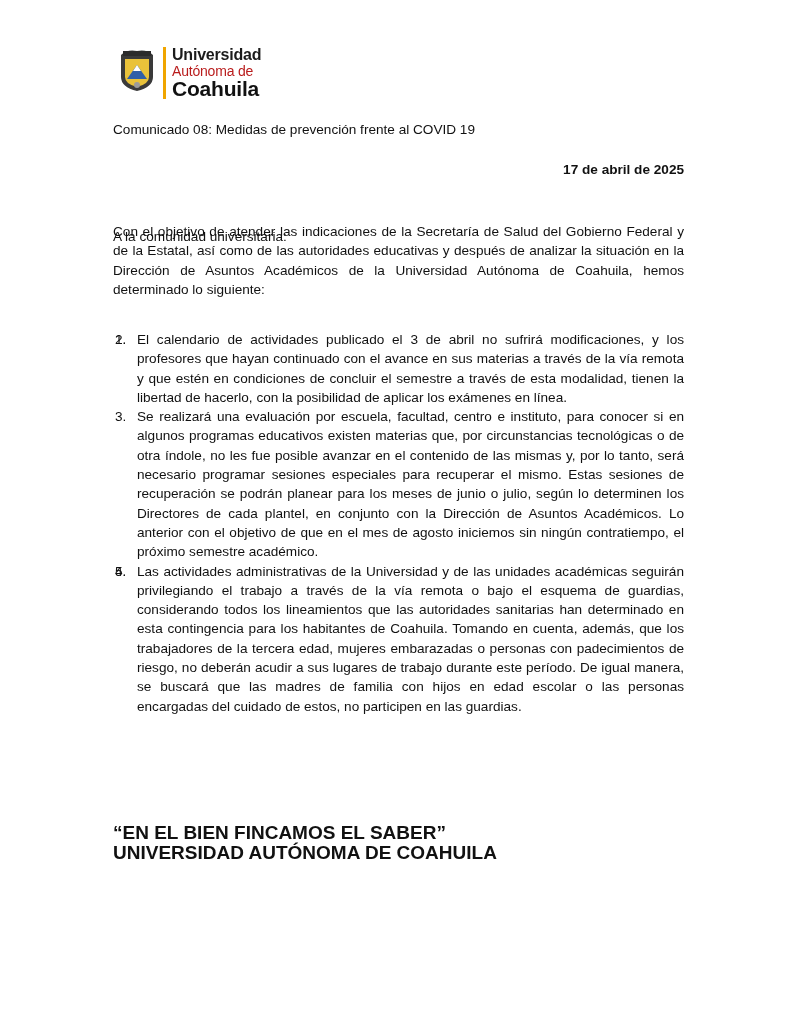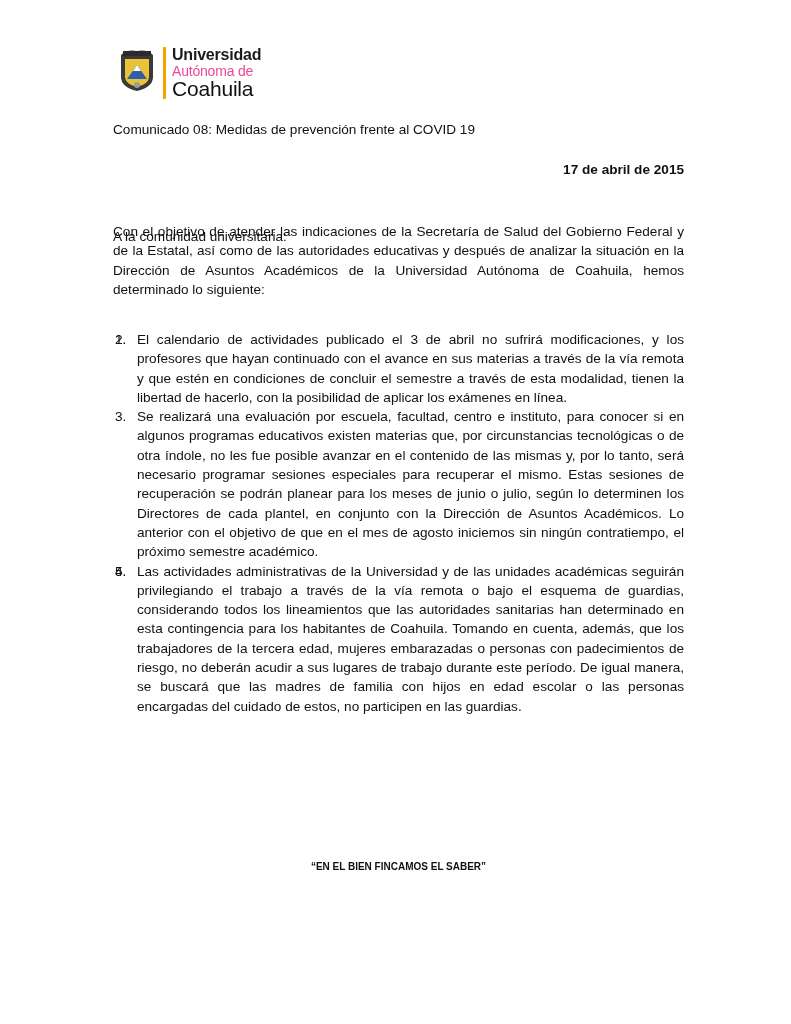--- a/index.html
+++ b/index.html
@@ -7,32 +7,32 @@
     width: 791px; height: 1024px; position: relative; overflow: hidden;
     font-family: "Liberation Sans", sans-serif; color: #111;
   }
   .logo {
     position: absolute; left: 117px; top: 47px; height: 56px; display: flex; 
   }
   .crest { width: 40px; height: 46px; display: block; }
   .logo-bar { width: 3px; height: 52px; background: #f0a500; margin: 0 6px 0 6px; }
   .logo-text { display: flex; flex-direction: column; line-height: 1; }
   .logo-text .l1 { font-weight: bold; font-size: 16px; color: #1b1b1b; letter-spacing: -0.2px; }
-  .logo-text .l2 { font-size: 14px; color: #ec4899; letter-spacing: -0.2px; margin-top: 1px; }
-  .logo-text .l3 { font-weight: normal; font-size: 21px; color: #111; letter-spacing: -0.2px; margin-top: 0px; }
+  .logo-text .l2 { font-size: 14px; color: #b91c1c; letter-spacing: -0.2px; margin-top: 1px; }
+  .logo-text .l3 { font-weight: bold; font-size: 21px; color: #111; letter-spacing: -0.2px; margin-top: 0px; }
 
   .doc { position: absolute; left: 113px; width: 571px; font-size: 13.6px; line-height: 19.3px; }
   .title { top: 120px; font-weight: normal; font-size: 13.6px; }
   .date { top: 160px; text-align: right; font-weight: bold; }
   .greeting { top: 195px; font-weight: normal; margin-top: 32px; }
   .intro { top: 222px; text-align: justify; }
   .list { top: 330px; margin: 0; padding: 0; list-style: none; }
   .list li { position: relative; padding-left: 24px; text-align: justify; }
   .list .num { position: absolute; left: 2px; top: 0; }
-  .motto { position: absolute; left: 113px; width: 571px; top: 857px; text-align: center; font-weight: bold; font-size: 10px; line-height: 20px; }
+  .motto { position: absolute; left: 113px; width: 571px; top: 823px; font-weight: bold; font-size: 19px; line-height: 20px; }
 </style>
 </head>
 <body>
 
 <div class="logo">
   <svg class="crest" viewBox="0 0 40 46">
     <path d="M4 8 Q10 2 20 4 Q30 2 36 8 L36 30 Q36 40 20 44 Q4 40 4 30 Z" fill="#3a3a3a"></path>
     <path d="M8 12 L32 12 L32 30 Q32 37 20 40 Q8 37 8 30 Z" fill="#e9c23a"></path>
     <path d="M10 32 L20 18 L30 32 Z" fill="#2f5fa8"></path>
     <path d="M16 24 L20 18 L24 24 Z" fill="#ffffff"></path>
@@ -41,27 +41,28 @@
   </svg>
   <div class="logo-bar" style="background: rgb(240, 165, 0);"></div>
   <div class="logo-text">
     <span class="l1">Universidad</span>
     <span class="l2">Autónoma de</span>
     <span class="l3">Coahuila</span>
   </div>
 </div>
 
 <div class="doc title">Comunicado 08: Medidas de prevención frente al COVID 19</div>
-<div class="doc date">17 de abril de 2015</div>
+<div class="doc date">17 de abril de 2025</div>
 <div class="doc greeting">A la comunidad universitaria:</div>
 <div class="doc intro">Con el objetivo de atender las indicaciones de la Secretaría de Salud del Gobierno Federal y de la Estatal, así como de las autoridades educativas y después de analizar la situación en la Dirección de Asuntos Académicos de la Universidad Autónoma de Coahuila, hemos determinado lo siguiente:</div>
 
 <ol class="doc list">
   <li><span class="num">1.</span></li>
   <li><span class="num">2.</span><span>El calendario de actividades publicado el 3 de abril no sufrirá modificaciones, y los profesores que hayan continuado con el avance en sus materias a través de la vía remota y que estén en condiciones de concluir el semestre a través de esta modalidad, tienen la libertad de hacerlo, con la posibilidad de aplicar los exámenes en línea.</span></li>
   <li><span class="num">3.</span><span>Se realizará una evaluación por escuela, facultad, centro e instituto, para conocer si en algunos programas educativos existen materias que, por circunstancias tecnológicas o de otra índole, no les fue posible avanzar en el contenido de las mismas y, por lo tanto, será necesario programar sesiones especiales para recuperar el mismo. Estas sesiones de recuperación se podrán planear para los meses de junio o julio, según lo determinen los Directores de cada plantel, en conjunto con la Dirección de Asuntos Académicos. Lo anterior con el objetivo de que en el mes de agosto iniciemos sin ningún contratiempo, el próximo semestre académico.</span></li>
   <li><span class="num">4.</span></li>
   <li><span class="num">5.</span><span>Las actividades administrativas de la Universidad y de las unidades académicas seguirán privilegiando el trabajo a través de la vía remota o bajo el esquema de guardias, considerando todos los lineamientos que las autoridades sanitarias han determinado en esta contingencia para los habitantes de Coahuila. Tomando en cuenta, además, que los trabajadores de la tercera edad, mujeres embarazadas o personas con padecimientos de riesgo, no deberán acudir a sus lugares de trabajo durante este período. De igual manera, se buscará que las madres de familia con hijos en edad escolar o las personas encargadas del cuidado de estos, no participen en las guardias.</span></li>
 </ol>
 
 <div class="motto">
   <div>“EN EL BIEN FINCAMOS EL SABER”</div>
+  <div>UNIVERSIDAD AUTÓNOMA DE COAHUILA</div>
 </div>
 
 </body></html>

